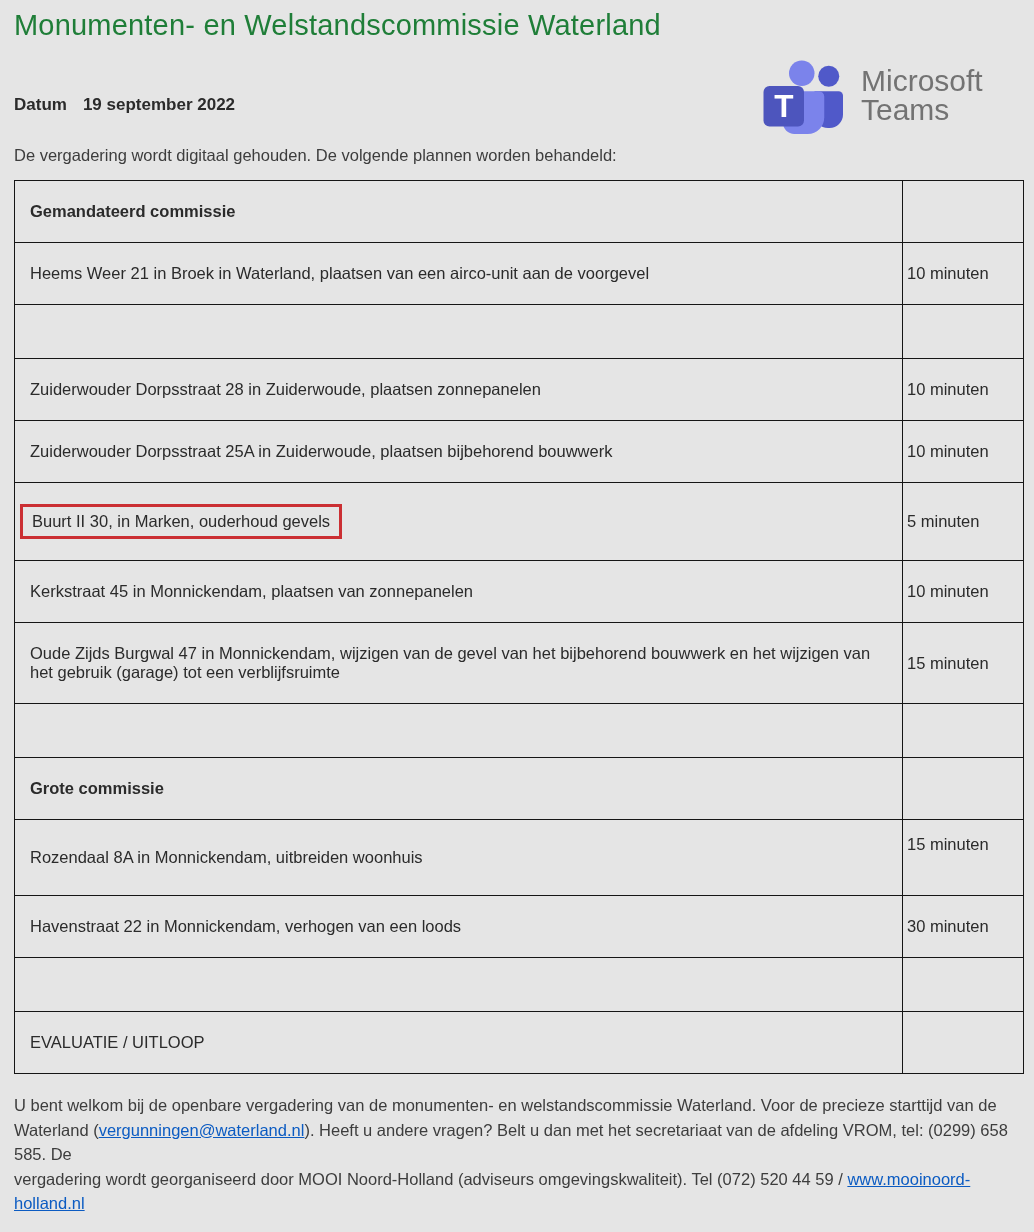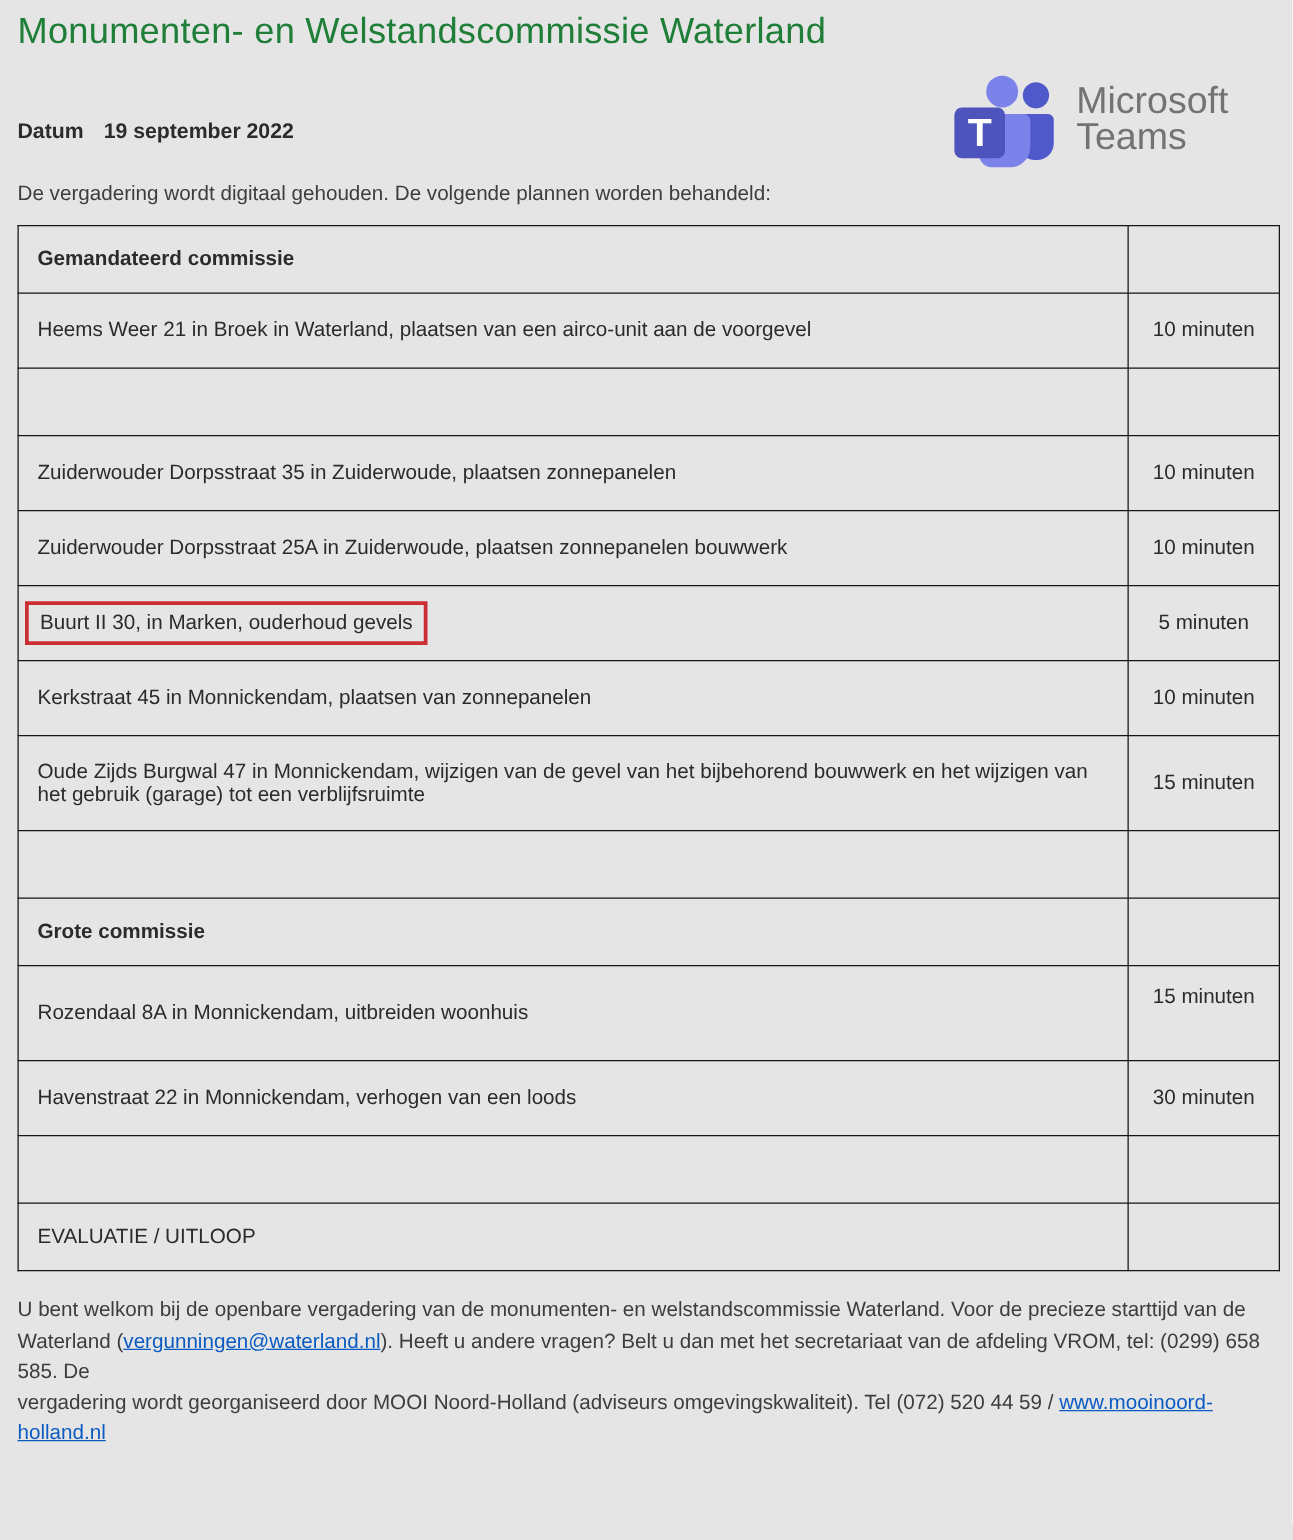--- a/index.html
+++ b/index.html
@@ -59,22 +59,22 @@
     margin-top: 15px;
     color: #2b2b2b;
   }
   .agenda-table td {
     border: 1px solid #151515;
     font-size: 16.5px;
     height: 54px;
     vertical-align: middle;
     overflow: hidden;
   }
-  .agenda-table td.desc { padding: 8px 15px; }
-  .agenda-table td.dur  { text-align: center; padding: 20px 4px; }
+  .agenda-table td.desc { padding: 21px 15px; }
+  .agenda-table td.dur  { padding: 20px 4px; }
   .agenda-table tr.tall td { height: 76px; }
   .agenda-table tr.dur-top td.dur { vertical-align: top; padding-top: 15px; }
   .agenda-table tr.row-section td.desc { font-weight: 700; }
 
   .highlight-box {
     display: inline-block;
     border: 3px solid var(--highlight_red, #cb2f33);
     padding: 5px 9px;
     margin-left: -10px;
   }
@@ -127,25 +127,25 @@
         </tr>
         <tr class="row-item">
           <td class="desc">Heems Weer 21 in Broek in Waterland, plaatsen van een airco-unit aan de voorgevel</td>
           <td class="dur">10 minuten</td>
         </tr>
         <tr class="row-empty">
           <td class="desc"></td>
           <td class="dur"></td>
         </tr>
         <tr class="row-item">
-          <td class="desc">Zuiderwouder Dorpsstraat 35 in Zuiderwoude, plaatsen zonnepanelen</td>
+          <td class="desc">Zuiderwouder Dorpsstraat 28 in Zuiderwoude, plaatsen zonnepanelen</td>
           <td class="dur">10 minuten</td>
         </tr>
         <tr class="row-item">
-          <td class="desc">Zuiderwouder Dorpsstraat 25A in Zuiderwoude, plaatsen zonnepanelen bouwwerk</td>
+          <td class="desc">Zuiderwouder Dorpsstraat 25A in Zuiderwoude, plaatsen bijbehorend bouwwerk</td>
           <td class="dur">10 minuten</td>
         </tr>
         <tr class="row-item">
           <td class="desc"><span class="highlight-box">Buurt II 30, in Marken, ouderhoud gevels</span></td>
           <td class="dur">5 minuten</td>
         </tr>
         <tr class="row-item">
           <td class="desc">Kerkstraat 45 in Monnickendam, plaatsen van zonnepanelen</td>
           <td class="dur">10 minuten</td>
         </tr>

